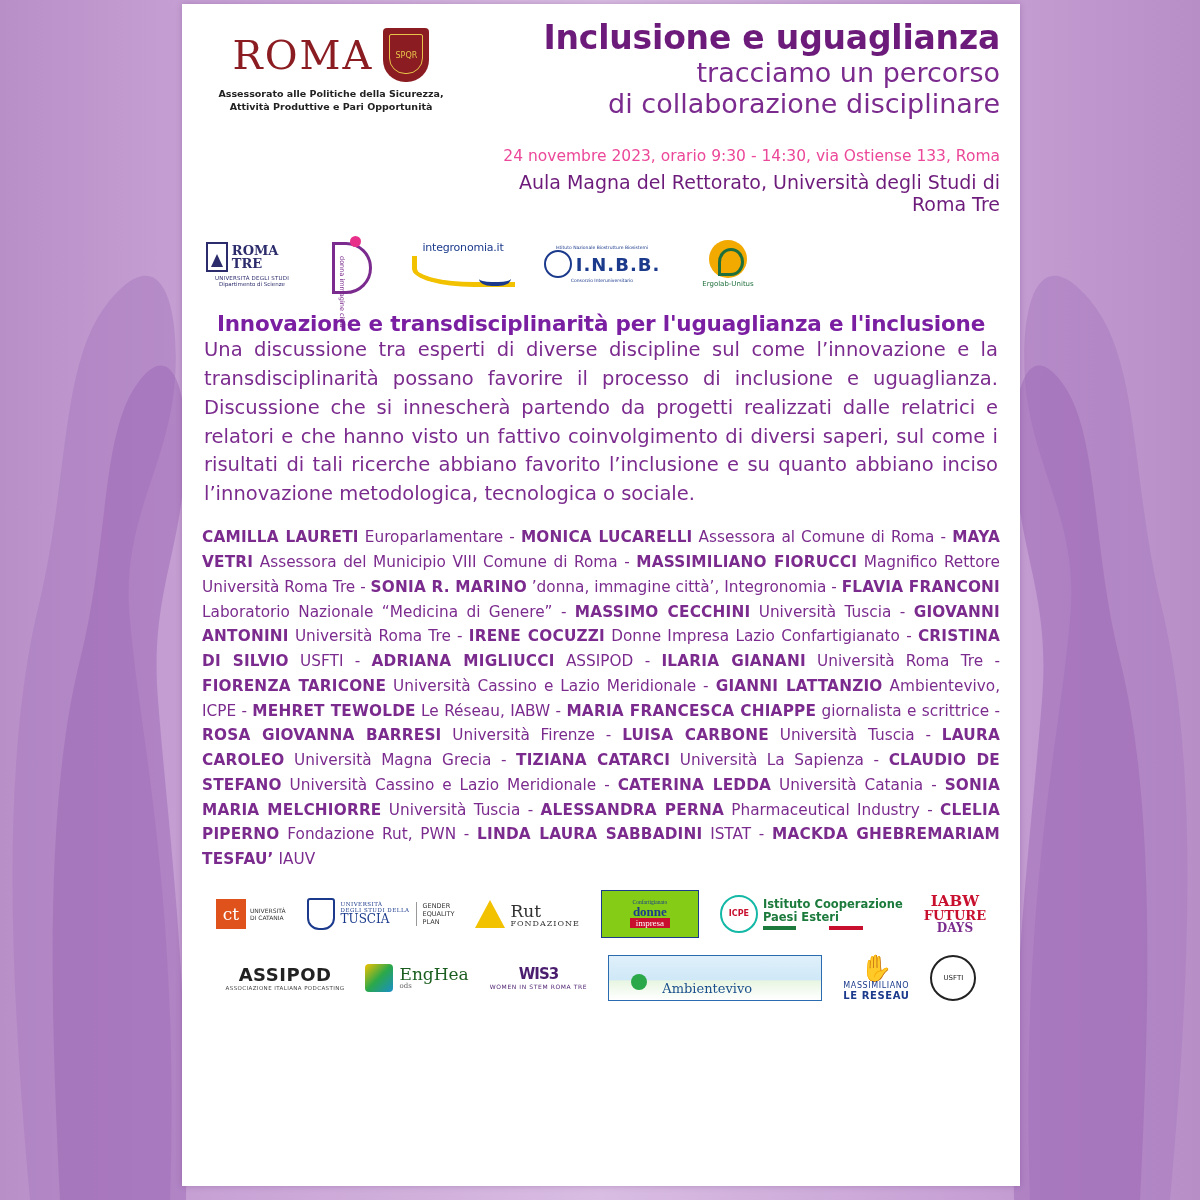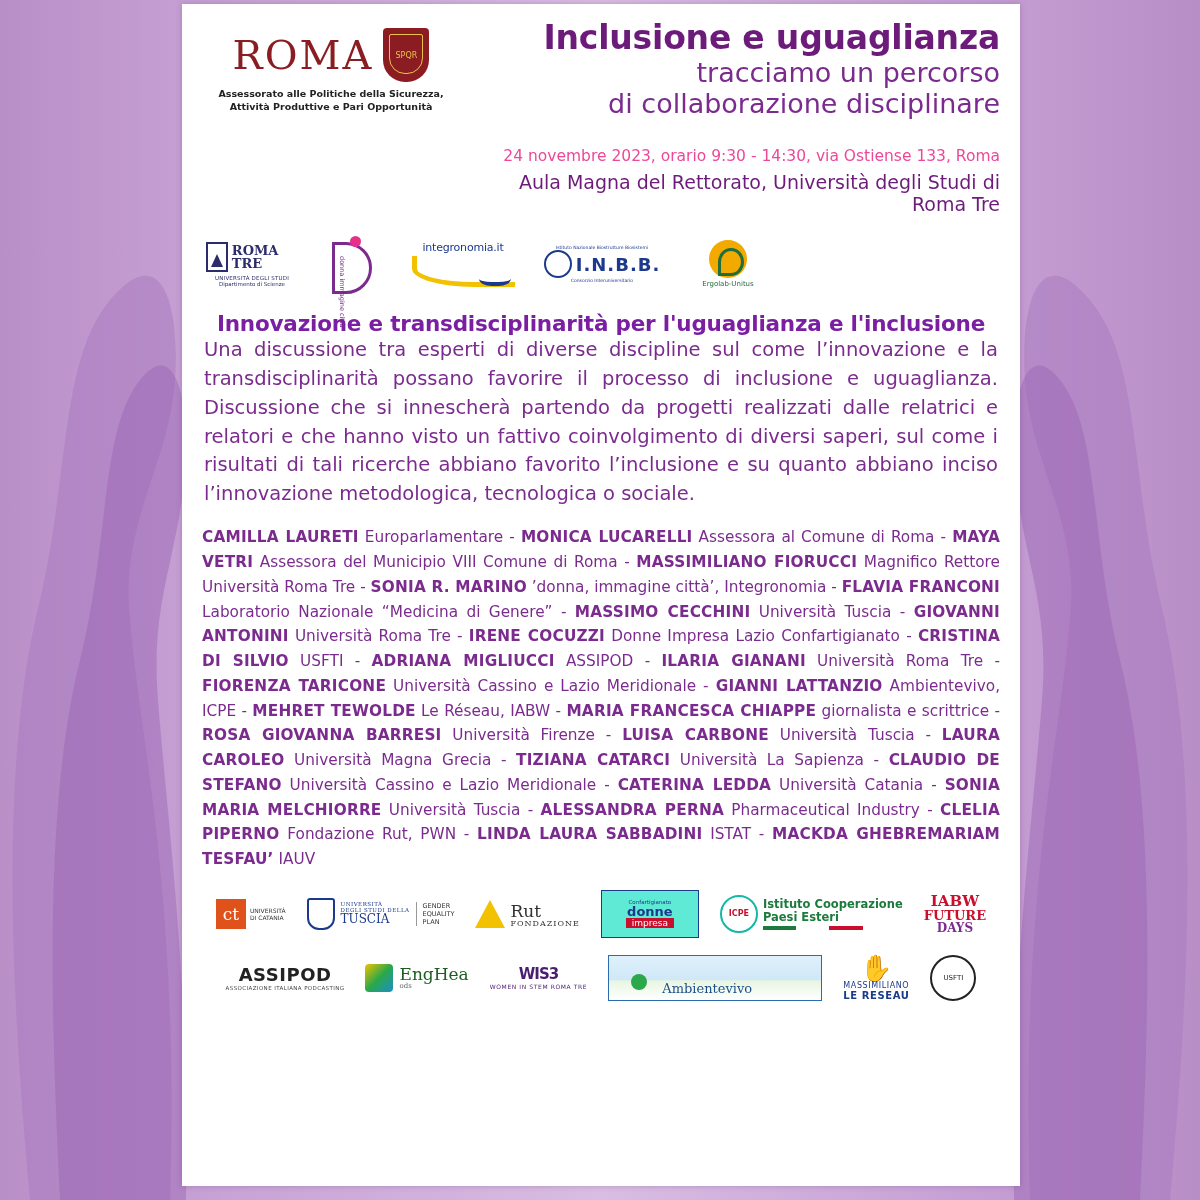--- a/index.html
+++ b/index.html
@@ -315,21 +315,21 @@
   .tus-crest { width: 24px; height: 28px; border: 2px solid #1b3a8c; border-radius: 3px 3px 12px 12px; }
   .tus-txt { font-family:"DejaVu Serif",serif; color:#1b3a8c; font-size: 12px; line-height:1.05; text-align:left;}
   .tus-txt .small { font-size: 5.5px; letter-spacing: 0.5px; display:block;}
   .gep { border-left: 1px solid #999; padding-left: 6px; font-size: 6.5px; color:#333; text-align:left; line-height:1.25;}
 
   .sp-rut { gap: 5px; align-items: flex-end; }
   .rut-a { width: 0;height:0;border-left:15px solid transparent;border-right:15px solid transparent;border-bottom:28px solid #f2c200;}
   .rut-tx { font-family:"DejaVu Serif",serif; color:#333; font-size: 17px; line-height: 1;text-align:left;}
   .rut-tx .f { font-size: 8px; letter-spacing: 1px; display:block;}
 
-  .sp-donne { width: 96px; height: 46px; border: 1px solid #1b3a8c; background:#5eead4; flex-direction: column; }
+  .sp-donne { width: 96px; height: 46px; border: 1px solid #1b3a8c; background:#84cc16; flex-direction: column; font-family: Liberation Serif, serif; }
   .donne-top { font-size: 5.5px; color: #1b3a8c;}
   .donne-mid { font-size: 13px; font-weight: bold; color:#1b3a8c; line-height:1;}
   .donne-bot { background:#c8102e;color:#fff;font-size:9px;padding:0 6px;}
 
   .sp-icpe { gap: 5px; }
   .icpe-badge { width:34px;height:34px;border-radius:50%;border:2px solid #14b8a6;display:flex;align-items:center;justify-content:center;font-size:8px;color:#c8102e;font-weight:bold;}
   .icpe-tx { font-size: 11.5px; font-weight:bold; color:#1b7a3c; text-align:left; line-height:1.15;}
   .icpe-flag { height:4px; width:100px; background:linear-gradient(90deg,#1b7a3c 33%, #ffffff 33% 66%, #c8102e 66%); margin-top:2px;}
 
   .sp-rfd { flex-direction: column; }

